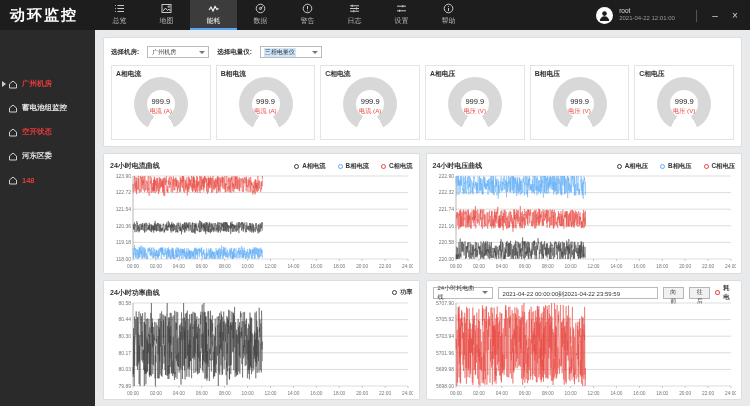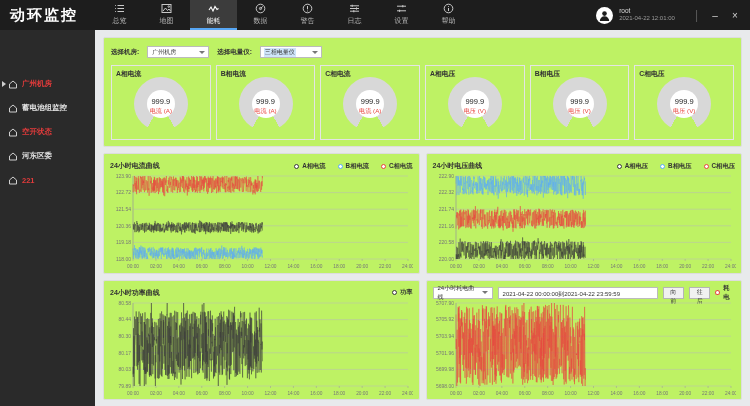--- a/index.html
+++ b/index.html
@@ -25,21 +25,21 @@
 
   
   .body-row { flex:1; display:flex; min-height:0; }
   .sidebar { width:95px; flex:0 0 95px; background:#2a2a2a; padding-top:42px; }
   .side-item { display:flex; align-items:center; gap:4px; padding:7px 4px 7px 8px; color:#e0e0e0; font-size:7.5px; font-weight:bold; cursor:pointer; position:relative; }
   .side-item .arrow { width:0; height:0; border-top:3px solid transparent; border-bottom:3px solid transparent; border-left:4px solid #cfcfcf; position:absolute; left:2px; }
   .side-item.red { color:#e23b3b; }
   .side-item svg { flex:0 0 auto; }
 
   .main { flex:1; padding:7px 8px 6px 8px; display:flex; flex-direction:column; gap:6px; min-width:0; }
-  .panel { background:#bef264; border:1px solid #ddd; border-radius:2px; }
+  .panel { background:#ffffff; border:1px solid #ddd; border-radius:2px; }
 
   
   .top-panel { height:110px; flex:0 0 110px; display:flex; flex-direction:column; padding:5px 7px 6px 7px; }
   .filter-row { display:flex; align-items:center; gap:8px; height:18px; flex:0 0 18px; }
   .filter-label { font-size:6.5px; font-weight:bold; color:#333; }
   .select { display:flex; align-items:center; justify-content:space-between; width:62px; height:12px; border:1px solid #bbb; background:#fff; font-size:6px; color:#333; padding:0 3px; cursor:pointer; }
   .select .sel-text { padding:0 1px; }
   .select.hl .sel-text { background:#cfe5fb; }
   .caret { width:0; height:0; border-left:3px solid transparent; border-right:3px solid transparent; border-top:3.5px solid #777; }
   .gauges { flex:1; display:flex; gap:5px; margin-top:4px; }
@@ -220,21 +220,21 @@
       <div class="side-item">
         <svg width="10" height="10" viewBox="0 0 10 10">
             <path d="M1.5,5 L5,2 L8.5,5 L8.5,9 L1.5,9 Z" stroke="#cfcfcf" stroke-width="1" fill="none"></path>
           </svg>
         <span>河东区委</span>
       </div>
       <div class="side-item red">
         <svg width="10" height="10" viewBox="0 0 10 10">
             <path d="M1.5,5 L5,2 L8.5,5 L8.5,9 L1.5,9 Z" stroke="#cfcfcf" stroke-width="1" fill="none"></path>
           </svg>
-        <span>221</span>
+        <span>148</span>
       </div>
     </aside>
 
     <main class="main">
 
       <section class="panel top-panel">
         <div class="filter-row">
           <span class="filter-label">选择机房:</span>
           <span class="select">
             <span class="sel-text">广州机房</span>

